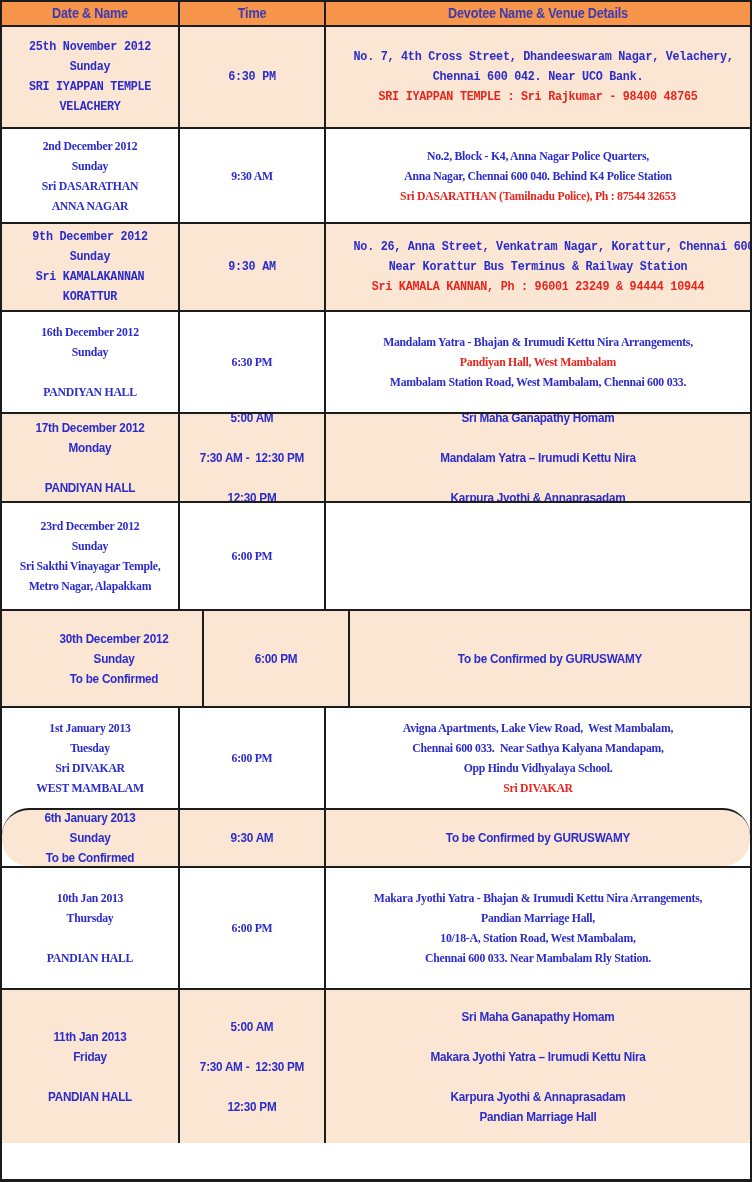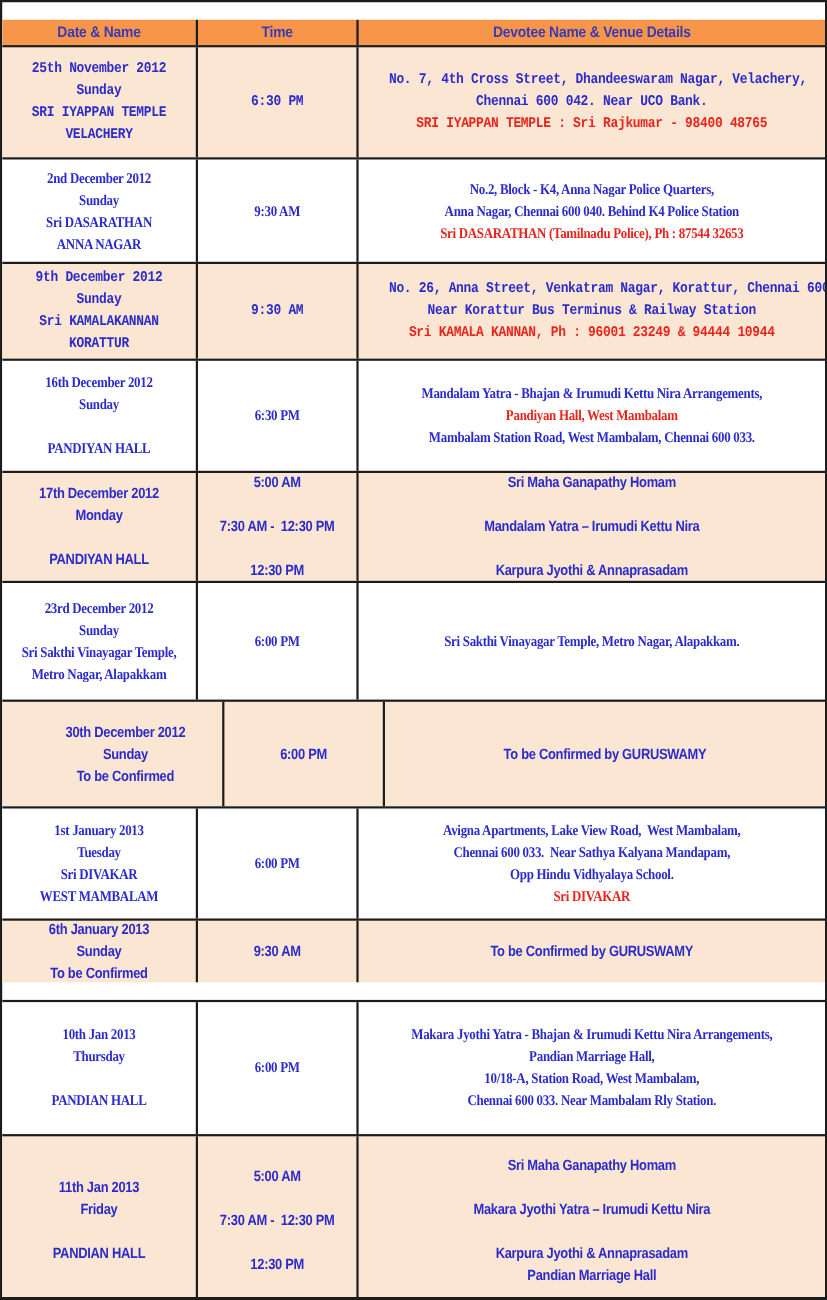--- a/index.html
+++ b/index.html
@@ -29,21 +29,20 @@
     border-top: 2px solid var(--border);
   }
   .row.first { border-top: none; }
   .row.shaded { background: var(--peach); }
   .row.plain  { background: var(--white); font-family: Liberation Serif, serif; }
 
   .header-row {
     border-top: none;
     height: 23px;
     background: var(--header-bg);
-    margin-top: 16px;
   }
 
   .cell {
     display: flex;
     flex-direction: column;
     justify-content: center;
     align-items: center;
     text-align: center;
     overflow: hidden;
     box-sizing: border-box;
@@ -152,21 +151,21 @@
         </div>
         <div class="cell c2">
           <span class="line">6:30 PM</span>
         </div>
         <div class="cell c3">
           <span class="line">Mandalam Yatra - Bhajan &amp; Irumudi Kettu Nira Arrangements,</span>
           <span class="line red">Pandiyan Hall, West Mambalam</span>
           <span class="line">Mambalam Station Road, West Mambalam, Chennai 600 033.</span>
         </div>
       </div>
-      <div class="row shaded" style="height: 100px;">
+      <div class="row shaded" style="height: 89px;">
         <div class="cell c1">
           <span class="line">17th December 2012</span>
           <span class="line">Monday</span>
           <span class="line">&nbsp;</span>
           <span class="line">PANDIYAN HALL</span>
         </div>
         <div class="cell c2">
           <span class="line">5:00 AM</span>
           <span class="line">&nbsp;</span>
           <span class="line">7:30 AM -  12:30 PM</span>
@@ -183,23 +182,20 @@
       </div>
       <div class="row plain" style="height: 108px;">
         <div class="cell c1">
           <span class="line">23rd December 2012</span>
           <span class="line">Sunday</span>
           <span class="line">Sri Sakthi Vinayagar Temple,</span>
           <span class="line">Metro Nagar, Alapakkam</span>
         </div>
         <div class="cell c2">
           <span class="line">6:00 PM</span>
-        </div>
-        <div class="cell c3">
-          <span class="line">Sri Sakthi Vinayagar Temple, Metro Nagar, Alapakkam.</span>
         </div>
       </div>
       <div class="row shaded" style="height: 97px; padding-left: 24px;">
         <div class="cell c1">
           <span class="line">30th December 2012</span>
           <span class="line">Sunday</span>
           <span class="line">To be Confirmed</span>
         </div>
         <div class="cell c2">
           <span class="line">6:00 PM</span>
@@ -218,34 +214,34 @@
         <div class="cell c2">
           <span class="line">6:00 PM</span>
         </div>
         <div class="cell c3">
           <span class="line">Avigna Apartments, Lake View Road,  West Mambalam,</span>
           <span class="line">Chennai 600 033.  Near Sathya Kalyana Mandapam,</span>
           <span class="line">Opp Hindu Vidhyalaya School.</span>
           <span class="line red">Sri DIVAKAR</span>
         </div>
       </div>
-      <div class="row shaded" style="height: 58px;">
+      <div class="row shaded" style="height: 58px; border-radius: 27px;">
         <div class="cell c1">
           <span class="line">6th January 2013</span>
           <span class="line">Sunday</span>
           <span class="line">To be Confirmed</span>
         </div>
         <div class="cell c2">
           <span class="line">9:30 AM</span>
         </div>
         <div class="cell c3">
           <span class="line">To be Confirmed by GURUSWAMY</span>
         </div>
       </div>
-      <div class="row plain" style="height: 122px; margin-top: 16px;">
+      <div class="row plain" style="height: 122px;">
         <div class="cell c1">
           <span class="line">10th Jan 2013</span>
           <span class="line">Thursday</span>
           <span class="line">&nbsp;</span>
           <span class="line">PANDIAN HALL</span>
         </div>
         <div class="cell c2">
           <span class="line">6:00 PM</span>
         </div>
         <div class="cell c3">

